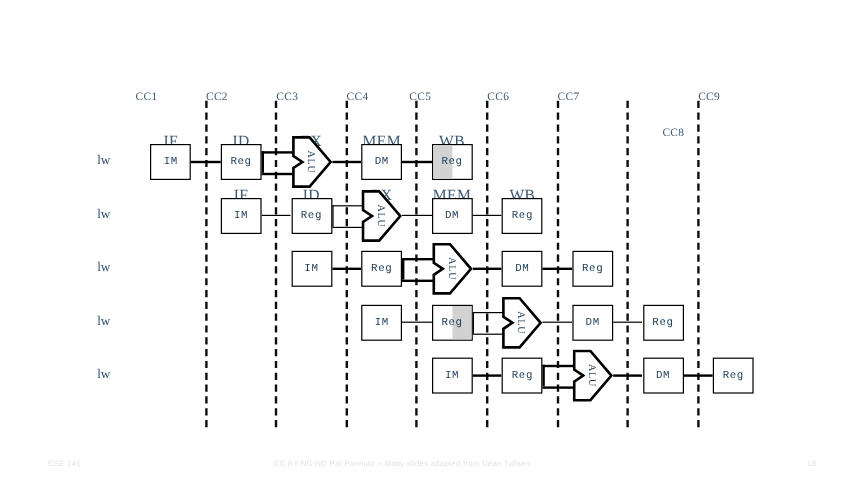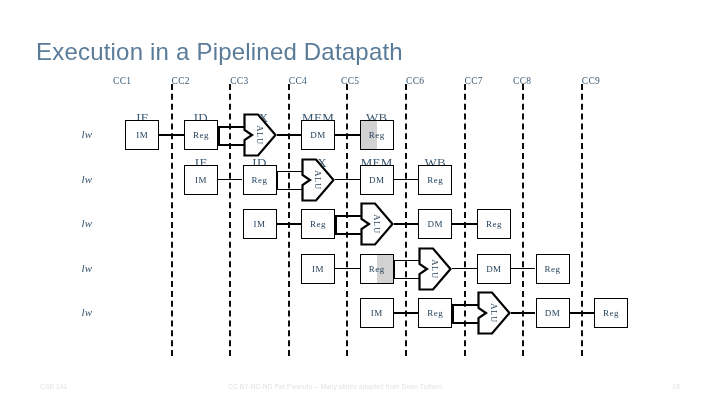--- a/index.html
+++ b/index.html
@@ -25,35 +25,35 @@
     letter-spacing:.3px;
   }
   .vdash{
     position:absolute;top:84px;height:272px;width:0;
     border-left:2px dashed #0d0d0d;
   }
 
   
   .rowlabel{
     position:absolute;width:30px;text-align:right;
-    font-family:"Liberation Serif", serif;font-size:11px;color:#35536e;font-style:italic;
+    font-family:"Liberation Serif", serif;font-size:11px;color:#35536e;
   }
   .box{
     position:absolute;width:34px;height:30px;
     border:1.6px solid #000;background:#fff;box-sizing:border-box;
     font-family:"Liberation Serif", serif;font-size:9px;color:#1d3b55;
     display:flex;align-items:center;justify-content:center;
     letter-spacing:.5px;overflow:hidden;
   }
   .box .half{
     position:absolute;top:0;height:100%;width:50%;background:#d2d2d2;
   }
   .box .half.left{left:0;}
   .box .half.right{right:0;}
-  .box .lbl{position:relative;z-index:2;}
+  .box .lbl{position:relative;z-index:2;font-family:Liberation Mono, monospace;}
 
   .stagelabel{
     position:absolute;text-align:center;width:40px;
     font-family:"Liberation Serif", serif;font-size:13px;color:#3d5a73;
     letter-spacing:.3px;
   }
 
   
   .wire{position:absolute;background:#000;height:1.8px;}
   .wirev{position:absolute;background:#000;width:1.8px;}
@@ -78,31 +78,30 @@
   }
   #f-course{left:40px;}
   #f-credit{left:228px;}
   #f-page{right:40px;}
 </style>
 </head>
 <body>
 
 <div id="slide">
 
-  <div id="title">Execution in a Pipelined Datapath</div>
 
   <div id="grid">
       <div class="colhead" style="left: 113px;">CC1</div>
       <div class="colhead" style="left: 171.6px;">CC2</div>
       <div class="colhead" style="left: 230.2px;">CC3</div>
       <div class="colhead" style="left: 288.8px;">CC4</div>
       <div class="colhead" style="left: 341px;">CC5</div>
       <div class="colhead" style="left: 406px;">CC6</div>
       <div class="colhead" style="left: 464.6px;">CC7</div>
-      <div class="colhead" style="left: 513px;">CC8</div>
+      <div class="colhead" style="left: 552px; margin-top: 30px;">CC8</div>
       <div class="colhead" style="left: 581.8px;">CC9</div>
       <div class="vdash" style="left: 170.6px;"></div>
       <div class="vdash" style="left: 229.2px;"></div>
       <div class="vdash" style="left: 287.8px;"></div>
       <div class="vdash" style="left: 346.4px;"></div>
       <div class="vdash" style="left: 405px;"></div>
       <div class="vdash" style="left: 463.6px;"></div>
       <div class="vdash" style="left: 522.2px;"></div>
       <div class="vdash" style="left: 580.8px;"></div>
       <div class="rowlabel" style="left: 62px; top: 128px;">lw</div>

